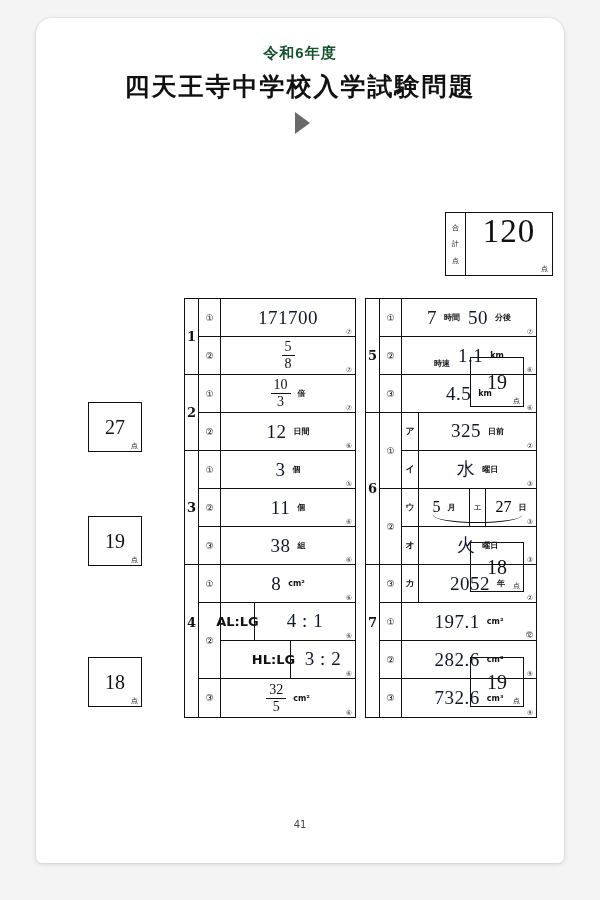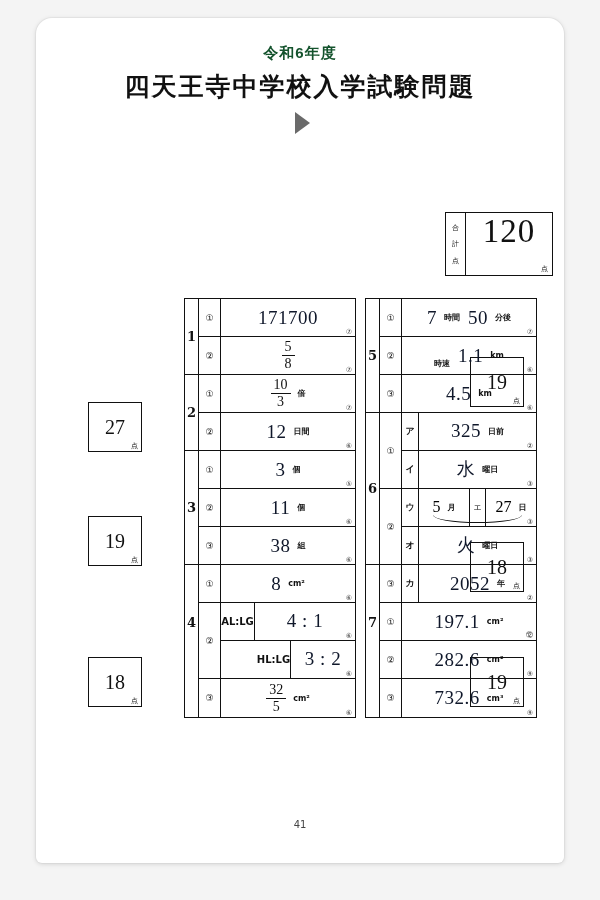--- a/index.html
+++ b/index.html
@@ -136,21 +136,21 @@
     display: inline-flex; flex-direction: column; align-items: center;
     line-height: 1.0; font-size: 14px; color: #111;
   }
   .frac .n { padding: 0 3px 1px 3px; border-bottom: 1.2px solid #111; }
   .frac .d { padding: 1px 3px 0 3px; }
 
   
   .lbl {
     width: 34px; border-right: 1px solid #111;
     display: flex; align-items: center; justify-content: center;
-    font-size: 10px; font-weight: 700; color: #111;
+    font-size: 13px; font-weight: 700; color: #111;
     box-sizing: border-box; font-family: "DejaVu Sans", sans-serif;
   }
   .lbl.kana { width: 17px; font-size: 9px; }
   .sub.tall { border-right: 1px solid #111; }
   .group { display: flex; flex: 1; flex-direction: column; }
   .group > .row:last-child { border-bottom: none; }
 
   
   .split { display: flex; flex: 1; align-items: stretch; position: relative; }
   .split .half {

